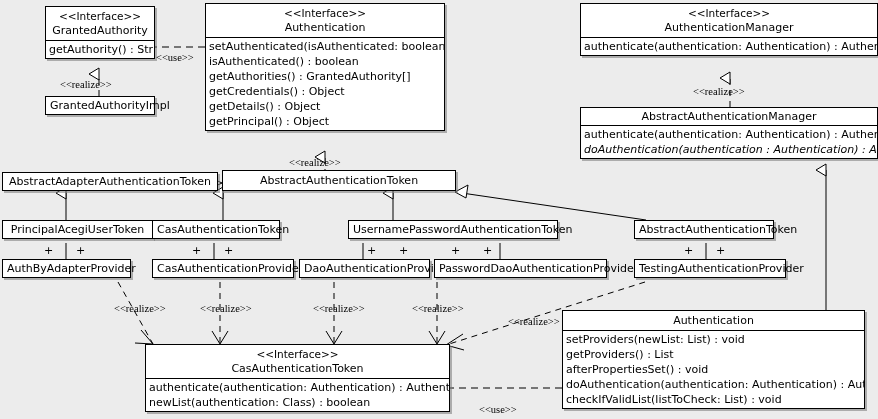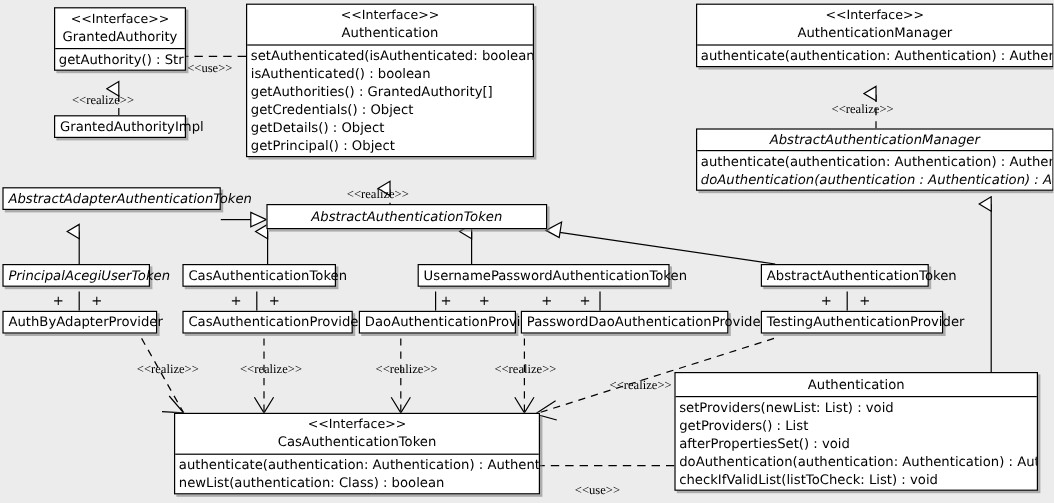--- a/index.html
+++ b/index.html
@@ -41,21 +41,21 @@
   .hdr .stereo {
     display: block;
     font-size: 10.5px;
     line-height: 14px;
   }
   .hdr .nm {
     display: block;
     font-size: 11px;
     line-height: 15px;
   }
-  .hdr.abstract .nm { font-style: italic; }
+  .hdr.abstract .nm { }
   .hdr.compact {
     padding: 1px 4px 1px 4px;
   }
   .members {
     border-top: 1px solid #000000;
     padding: 1px 0 1px 0;
   }
   .member {
     font-size: 11px;
     line-height: 15px;
@@ -230,33 +230,33 @@
   <div class="umlbox" style="left:580px; top:107px; width:298px;">
     <div class="hdr abstract compact">
       <span class="nm">AbstractAuthenticationManager</span>
     </div>
     <div class="members">
       <div class="member">authenticate(authentication: Authentication) : Authentication</div>
       <div class="member italic">doAuthentication(authentication : Authentication) : Authentication</div>
     </div>
   </div>
 
-  <div class="umlbox" style="left:2px; top:156px; width:182px;">
+  <div class="umlbox" style="left:2px; top:172px; width:216px;">
     <div class="hdr abstract compact">
       <span class="nm">AbstractAdapterAuthenticationToken</span>
     </div>
   </div>
 
   <div class="umlbox" style="left:222px; top:170px; width:234px;">
     <div class="hdr abstract">
       <span class="nm">AbstractAuthenticationToken</span>
     </div>
   </div>
 
-  <div class="umlbox" style="left:2px; top:220px; width:123px;font-style:italic;">
+  <div class="umlbox" style="left:2px; top:220px; width:151px;">
     <div class="hdr compact">
       <span class="nm">PrincipalAcegiUserToken</span>
     </div>
   </div>
 
   <div class="umlbox" style="left:152px; top:220px; width:128px;">
     <div class="hdr compact">
       <span class="nm">CasAuthenticationToken</span>
     </div>
   </div>

